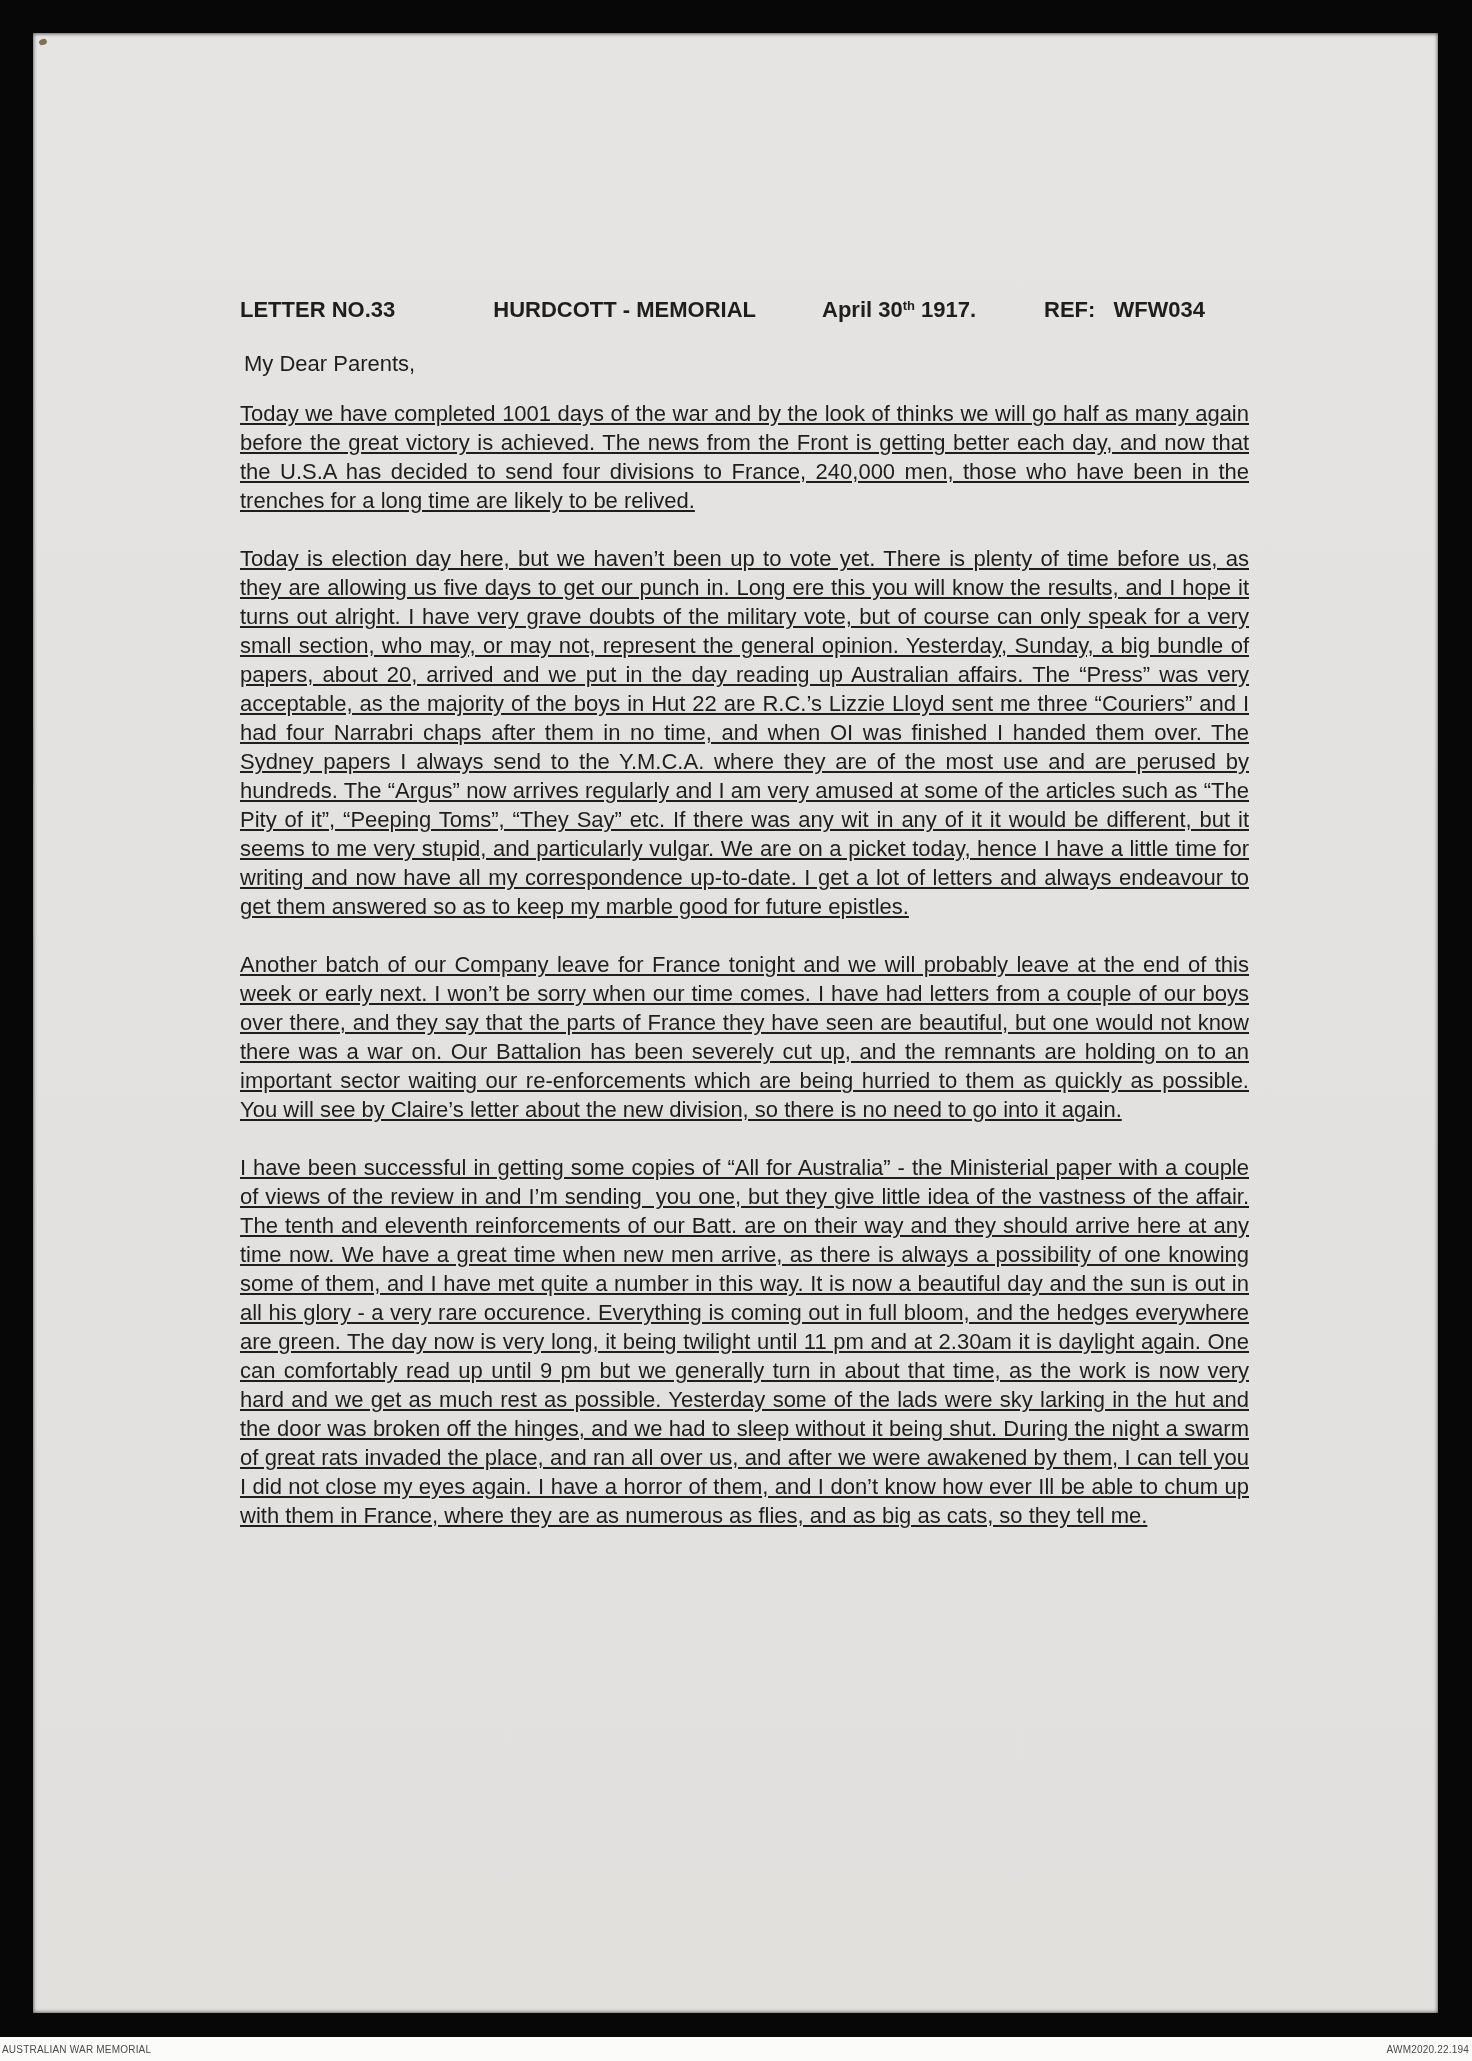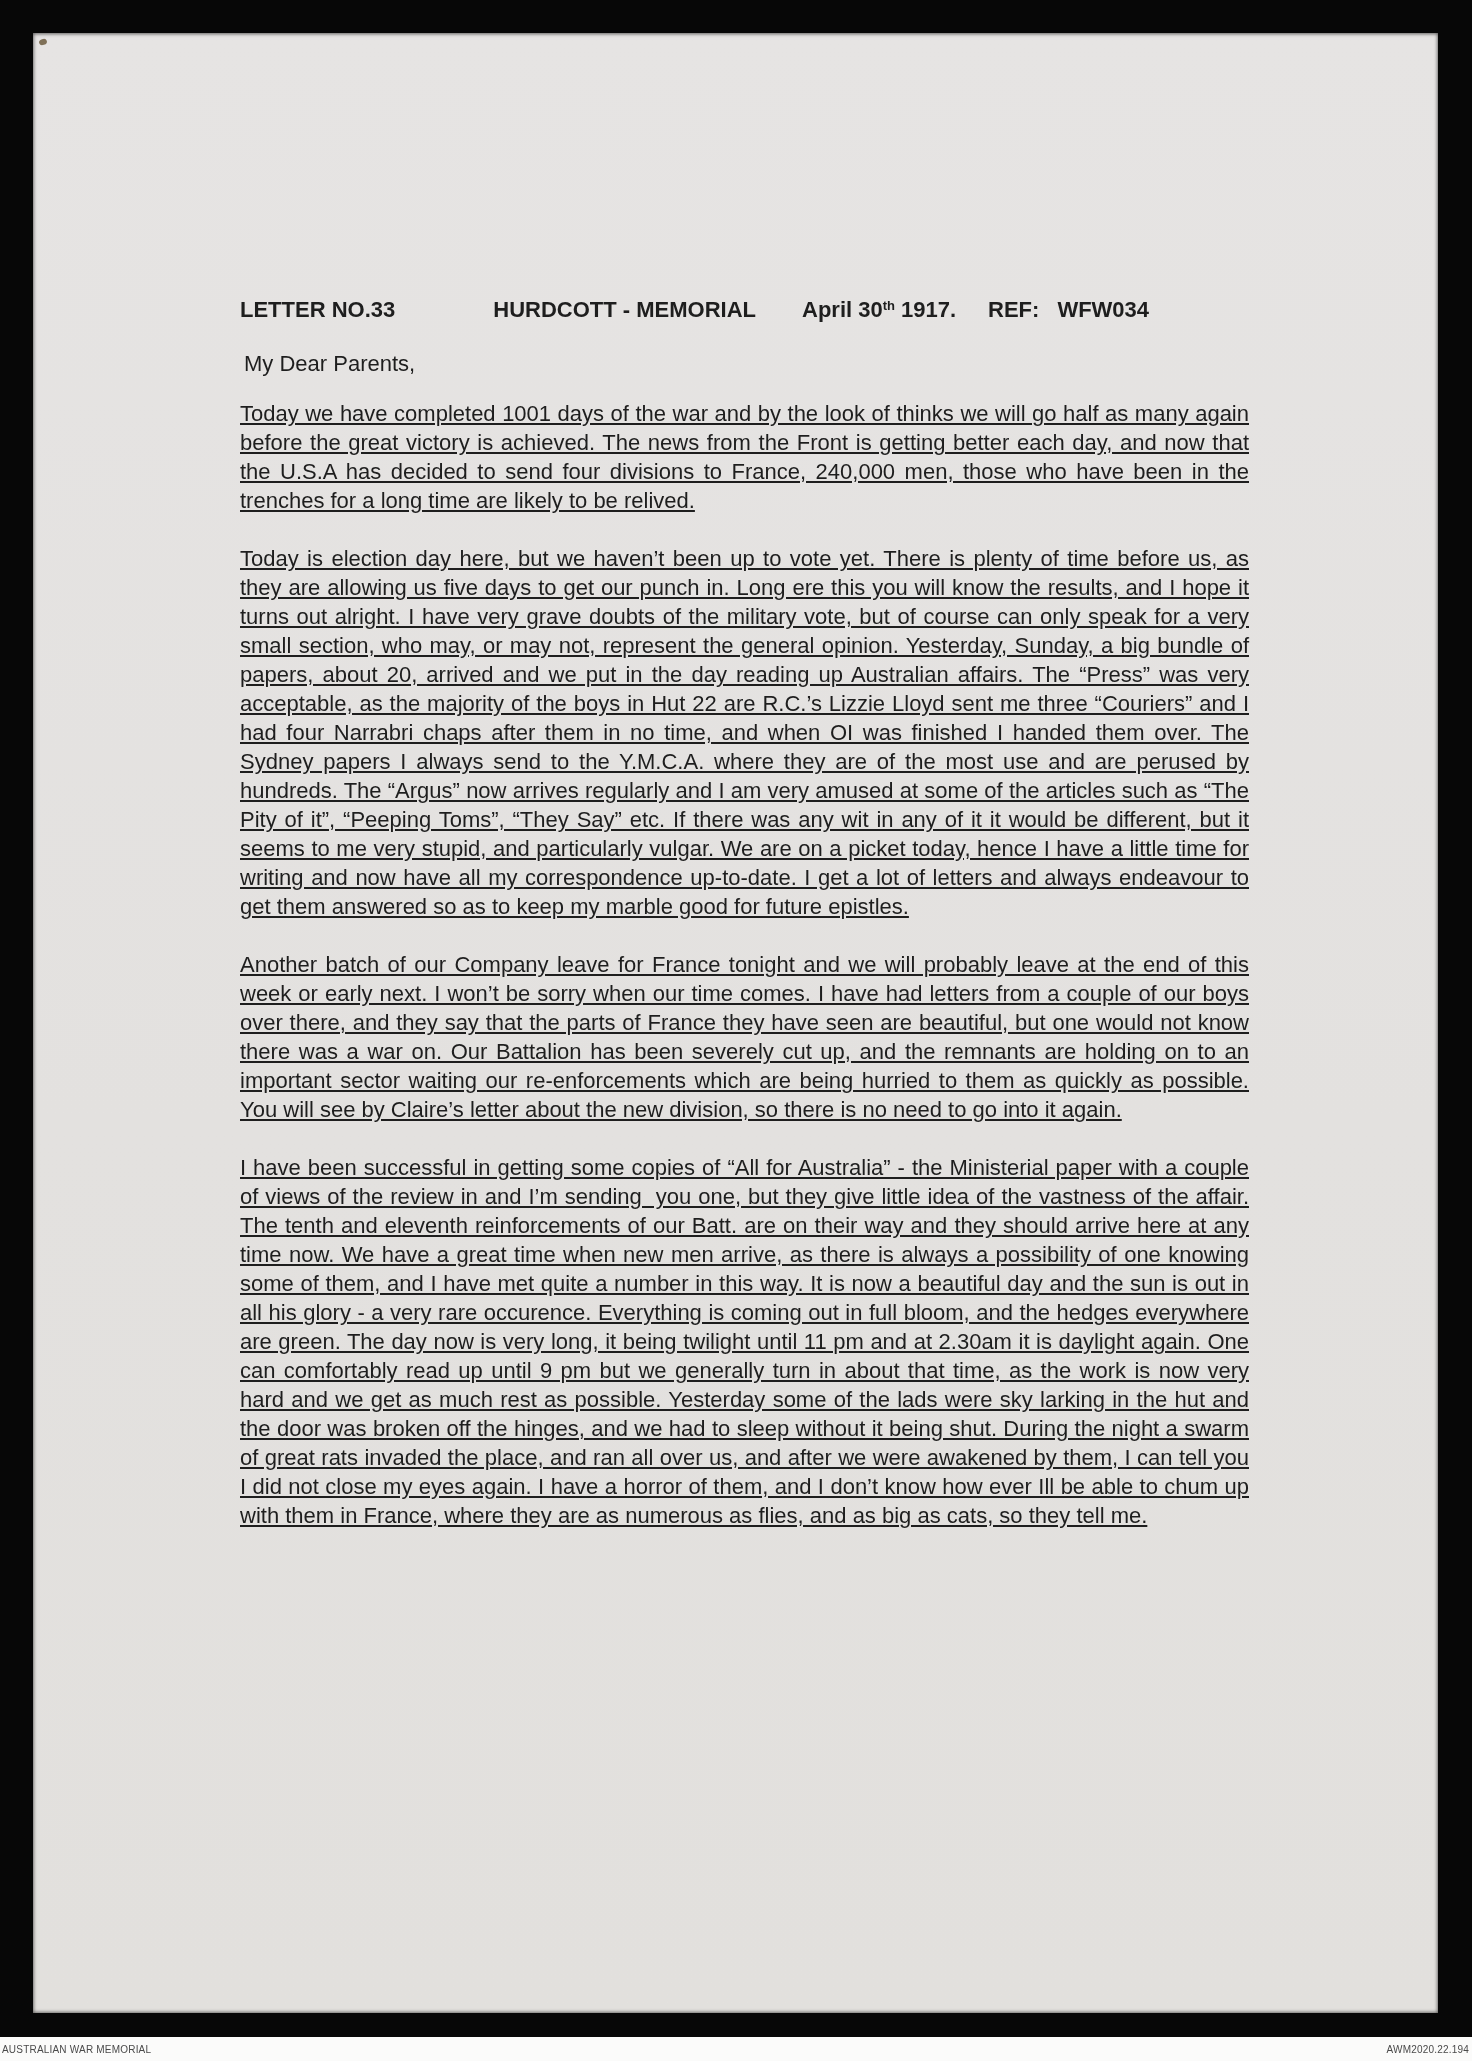--- a/index.html
+++ b/index.html
@@ -44,22 +44,22 @@
     color: #1e1e1e;
     font-size: 22px;
     line-height: 29px;
   }
   .letter-header {
     font-weight: bold;
     white-space: nowrap;
     margin: 0 0 25px 0;
   }
   .letter-header .loc { margin-left: 98px; }
-  .letter-header .date { margin-left: 46px; }
-  .letter-header .ref { margin-left: 32px; }
+  .letter-header .date { margin-left: 66px; }
+  .letter-header .ref { margin-left: 68px; }
   .letter-header .refval { margin-left: 18px; }
   .letter-header .yr { margin-left: 6px; }
   .letter-header sup {
     font-size: 13px;
     line-height: 0;
     vertical-align: 7px;
     font-weight: bold;
   }
   .salutation {
     margin: 0 0 21px 4px;

